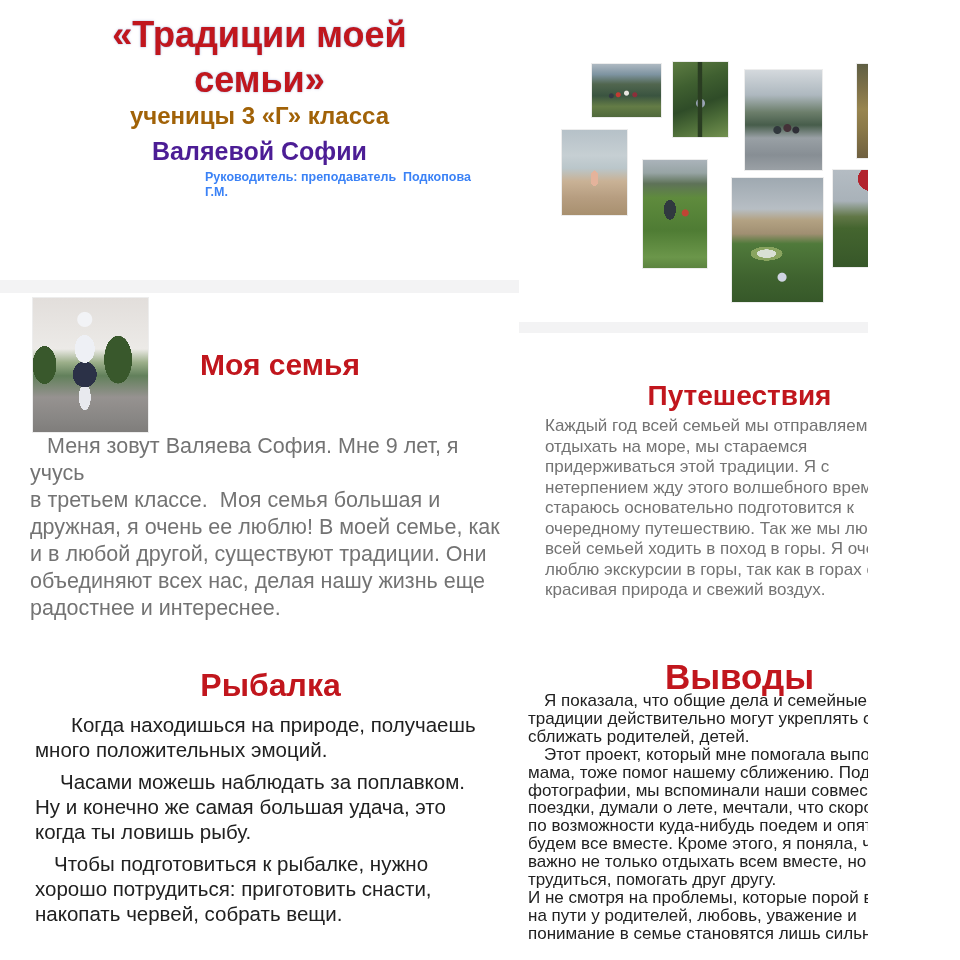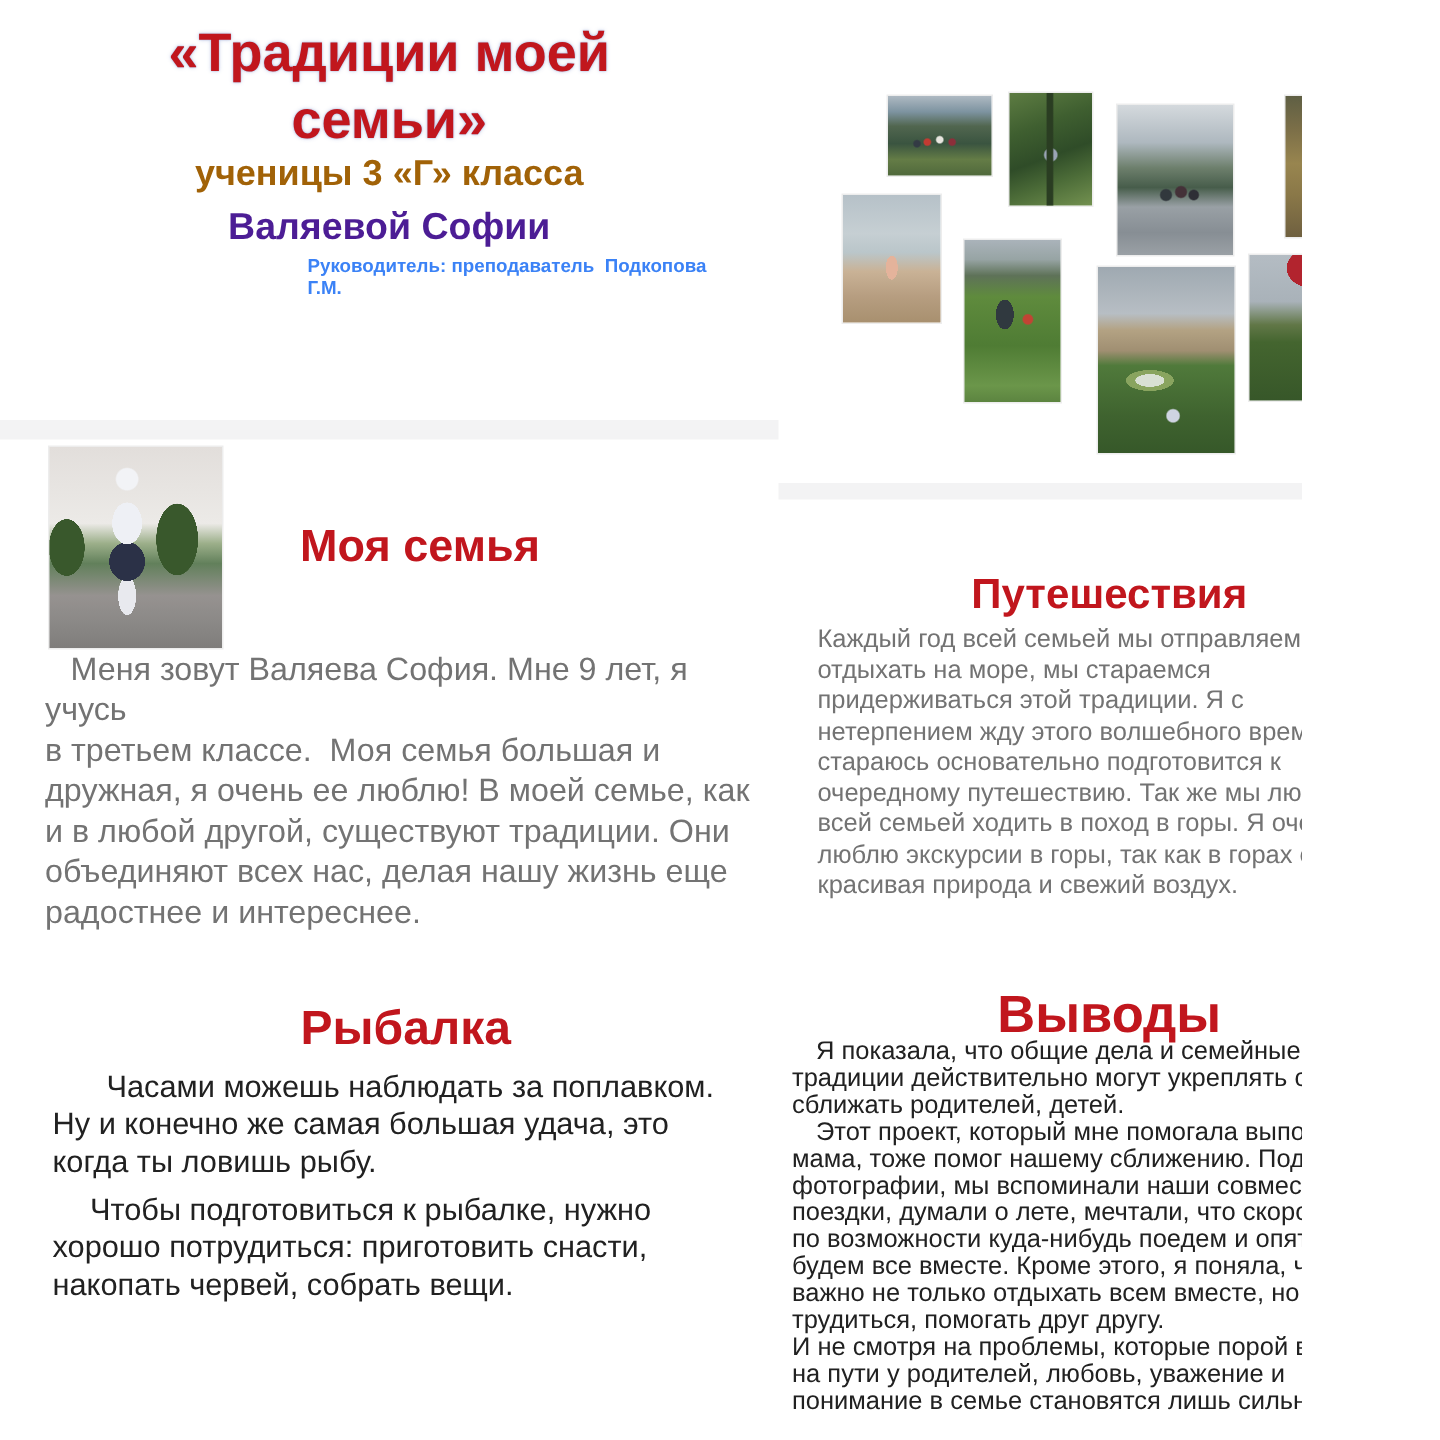--- a/index.html
+++ b/index.html
@@ -180,20 +180,22 @@
 стараюсь основательно подготовится к
 очередному путешествию. Так же мы любим
 всей семьей ходить в поход в горы. Я очень
 люблю экскурсии в горы, так как в горах очень
 красивая природа и свежий воздух.</div>
   </section>
 
   <section class="slide-fishing">
     <h2 class="section-title fishing-title">Рыбалка</h2>
     <div class="fishing-body">
+      <p>Когда находишься на природе, получаешь
+много положительных эмоций.</p>
       <p>Часами можешь наблюдать за поплавком.
 Ну и конечно же самая большая удача, это
 когда ты ловишь рыбу.</p>
       <p>Чтобы подготовиться к рыбалке, нужно
 хорошо потрудиться: приготовить снасти,
 накопать червей, собрать вещи.</p>
     </div>
   </section>
 
   <section class="slide-conclusions">

